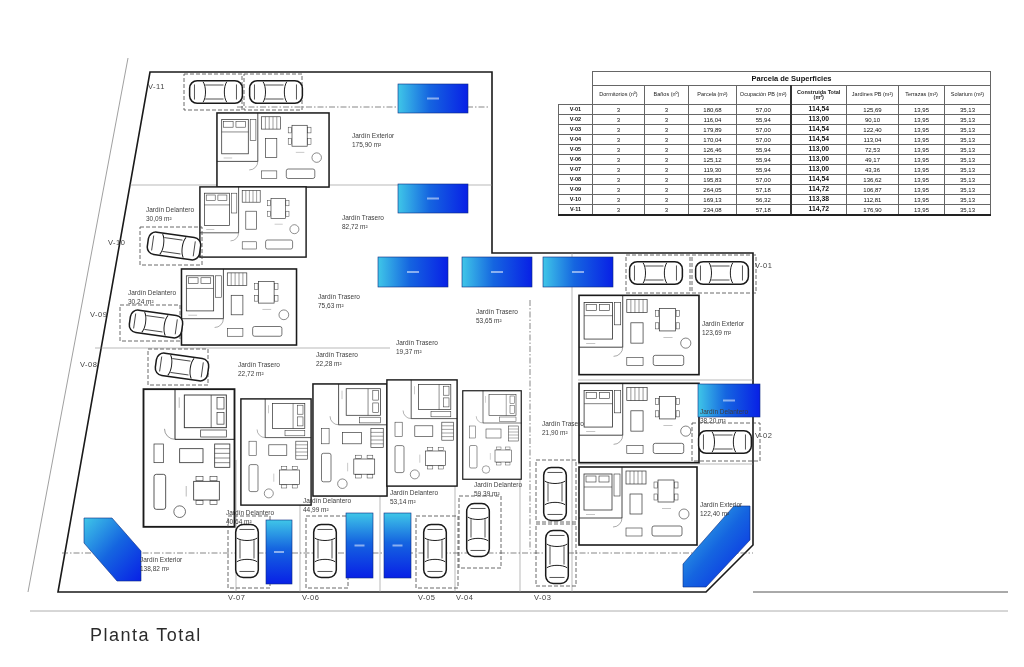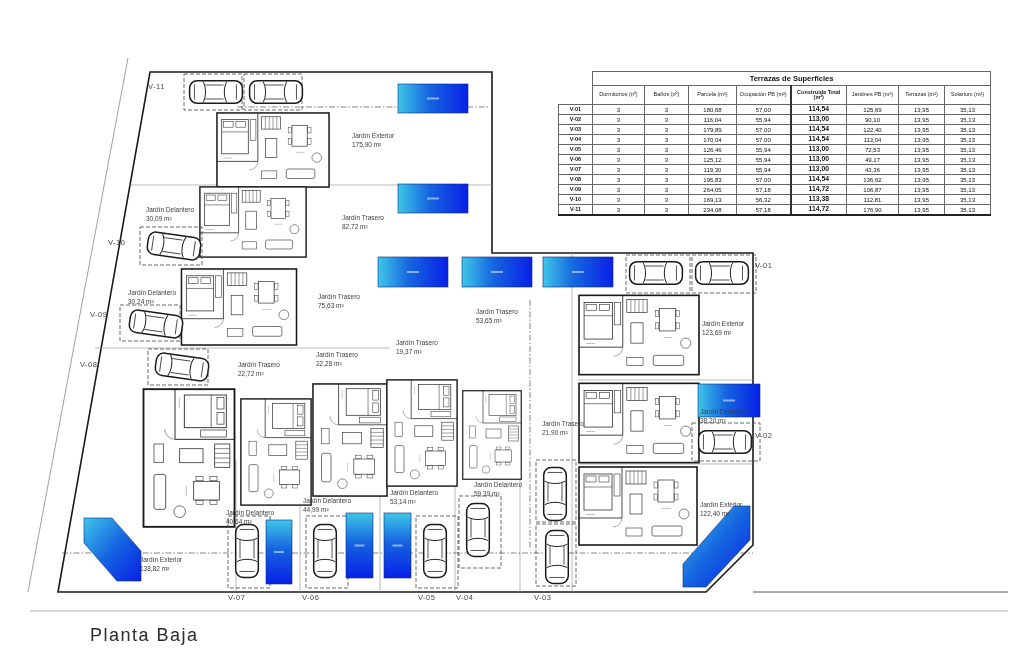--- a/index.html
+++ b/index.html
@@ -267,21 +267,21 @@
         <col style="width:48px">
         <col style="width:54px">
         <col style="width:56px">
         <col style="width:52px">
         <col style="width:46px">
         <col style="width:46px">
       </colgroup>
       <tbody>
         <tr>
           <td class="nb"></td>
-          <td class="ttl" colspan="8">Terrazas de Superficies</td>
+          <td class="ttl" colspan="8">Parcela de Superficies</td>
         </tr>
         <tr>
           <td class="nb"></td>
           <td class="hdr">Dormitorios (nº)</td>
           <td class="hdr">Baños (nº)</td>
           <td class="hdr">Parcela (m²)</td>
           <td class="hdr">Ocupación PB (m²)</td>
           <td class="hdr cst">Construida Total (m²)</td>
           <td class="hdr">Jardines PB (m²)</td>
           <td class="hdr">Terrazas (m²)</td>
@@ -404,14 +404,14 @@
           <td class="">234,08</td>
           <td class="">57,18</td>
           <td class="cst val">114,72</td>
           <td class="">176,90</td>
           <td class="">13,95</td>
           <td class="">35,13</td>
         </tr>
       </tbody>
     </table>
 
-  <div id="plan-title">Planta Baja</div>
+  <div id="plan-title">Planta Total</div>
 </div>
 
 </body></html>

